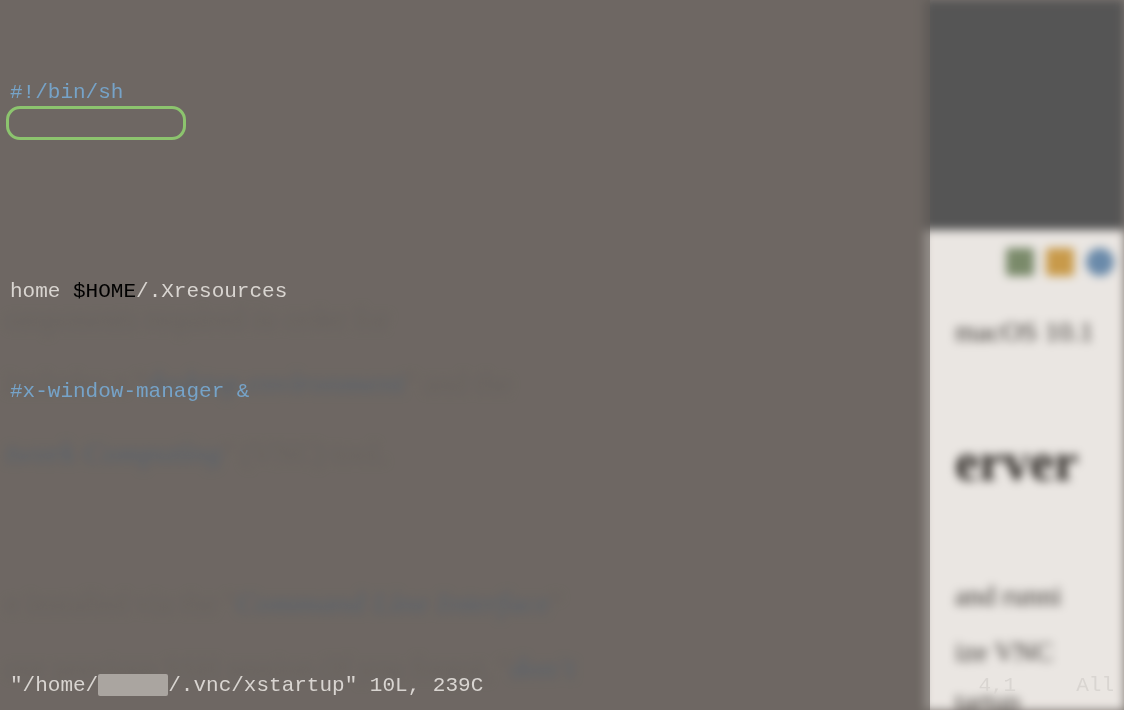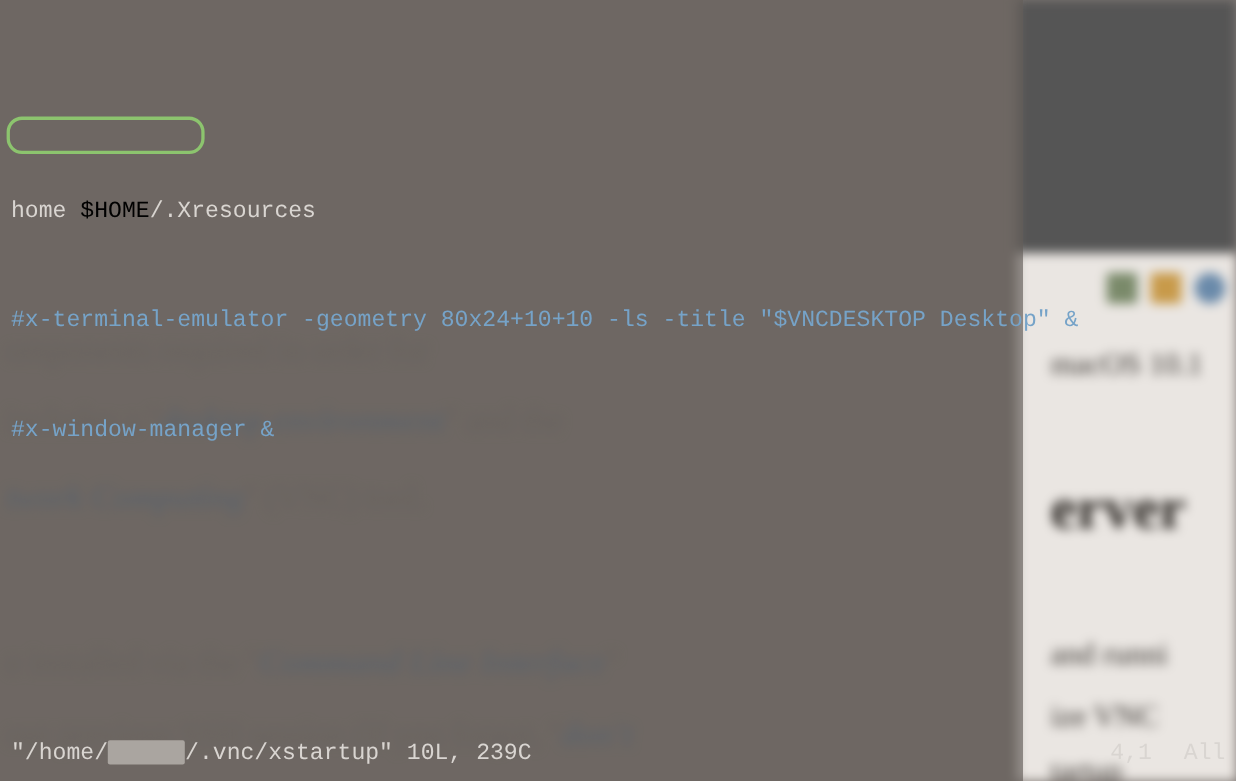--- a/index.html
+++ b/index.html
@@ -112,21 +112,21 @@
     display: flex;
   }
   .status-file {
     flex: 0 0 auto;
   }
   .status-gap {
     flex: 1 1 auto;
   }
   .status-pos {
     flex: 0 0 auto;
-    margin-right: 29px;
+    margin-right: 60px;
   }
   .status-pct {
     flex: 0 0 auto;
   }
   .user-redact {
     background: #aaa5a0;
     color: transparent;
     display: inline-block;
     width: 70px;
     height: 22px;
@@ -177,23 +177,23 @@
   <div class="bg-right-text" style="top:310px;left:955px;">macOS 10.1</div>
   <div class="bg-right-text" style="top:420px;left:955px;font-size:54px;font-weight:bold;color:#2a2622;">erver</div>
   <div class="bg-right-text" style="top:574px;left:955px;">and runni</div>
   <div class="bg-right-text" style="top:630px;left:955px;">ize VNC</div>
   <div class="bg-right-text" style="top:680px;left:955px;">tartup</div>
 </div>
 
 <div class="terminal-overlay"></div>
 
 <div class="content">
+  <div class="line comment">#!/bin/sh</div>
   <div class="line"></div>
   <div class="line"><span>home </span><span class="variable">$HOME</span><span>/.Xresources</span></div>
-  <div class="line comment">#x-terminal-emulator -geometry 80x24+10+10 -ls -title "$VNCDESKTOP Desktop" &amp;</div>
   <div class="line comment">#x-window-manager &amp;</div>
   
   
   
   
   
   
   
   
   

